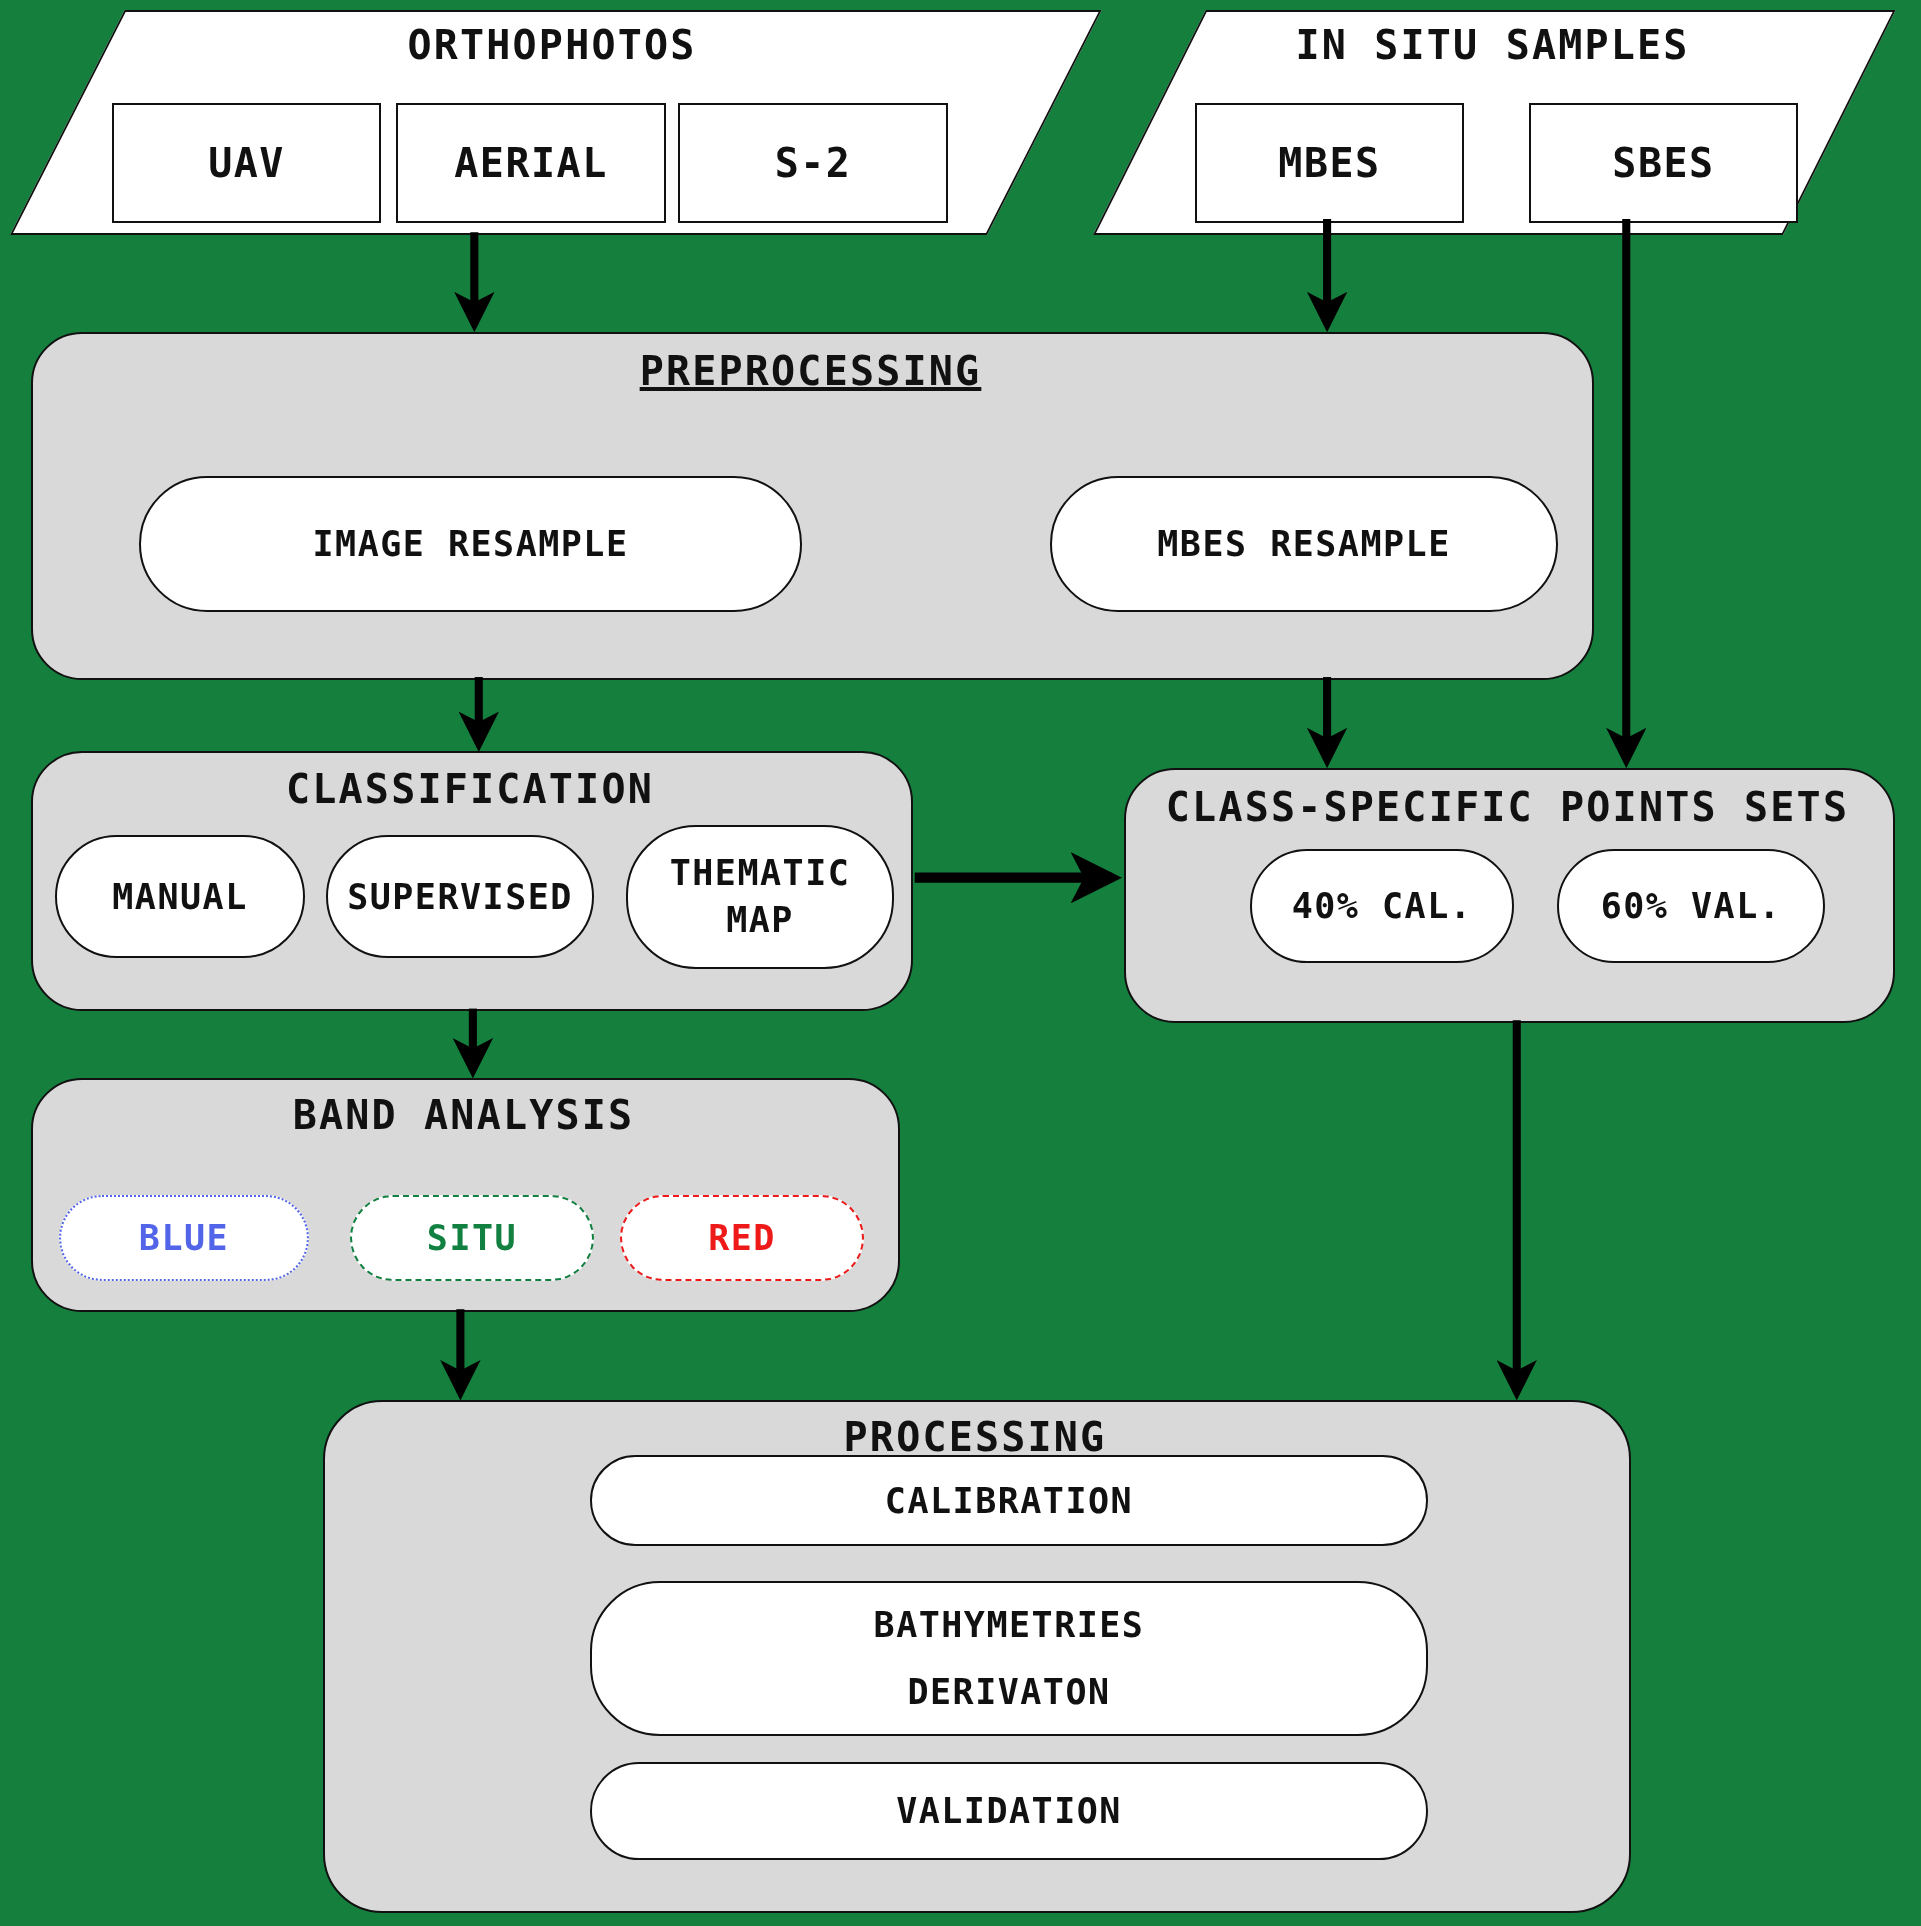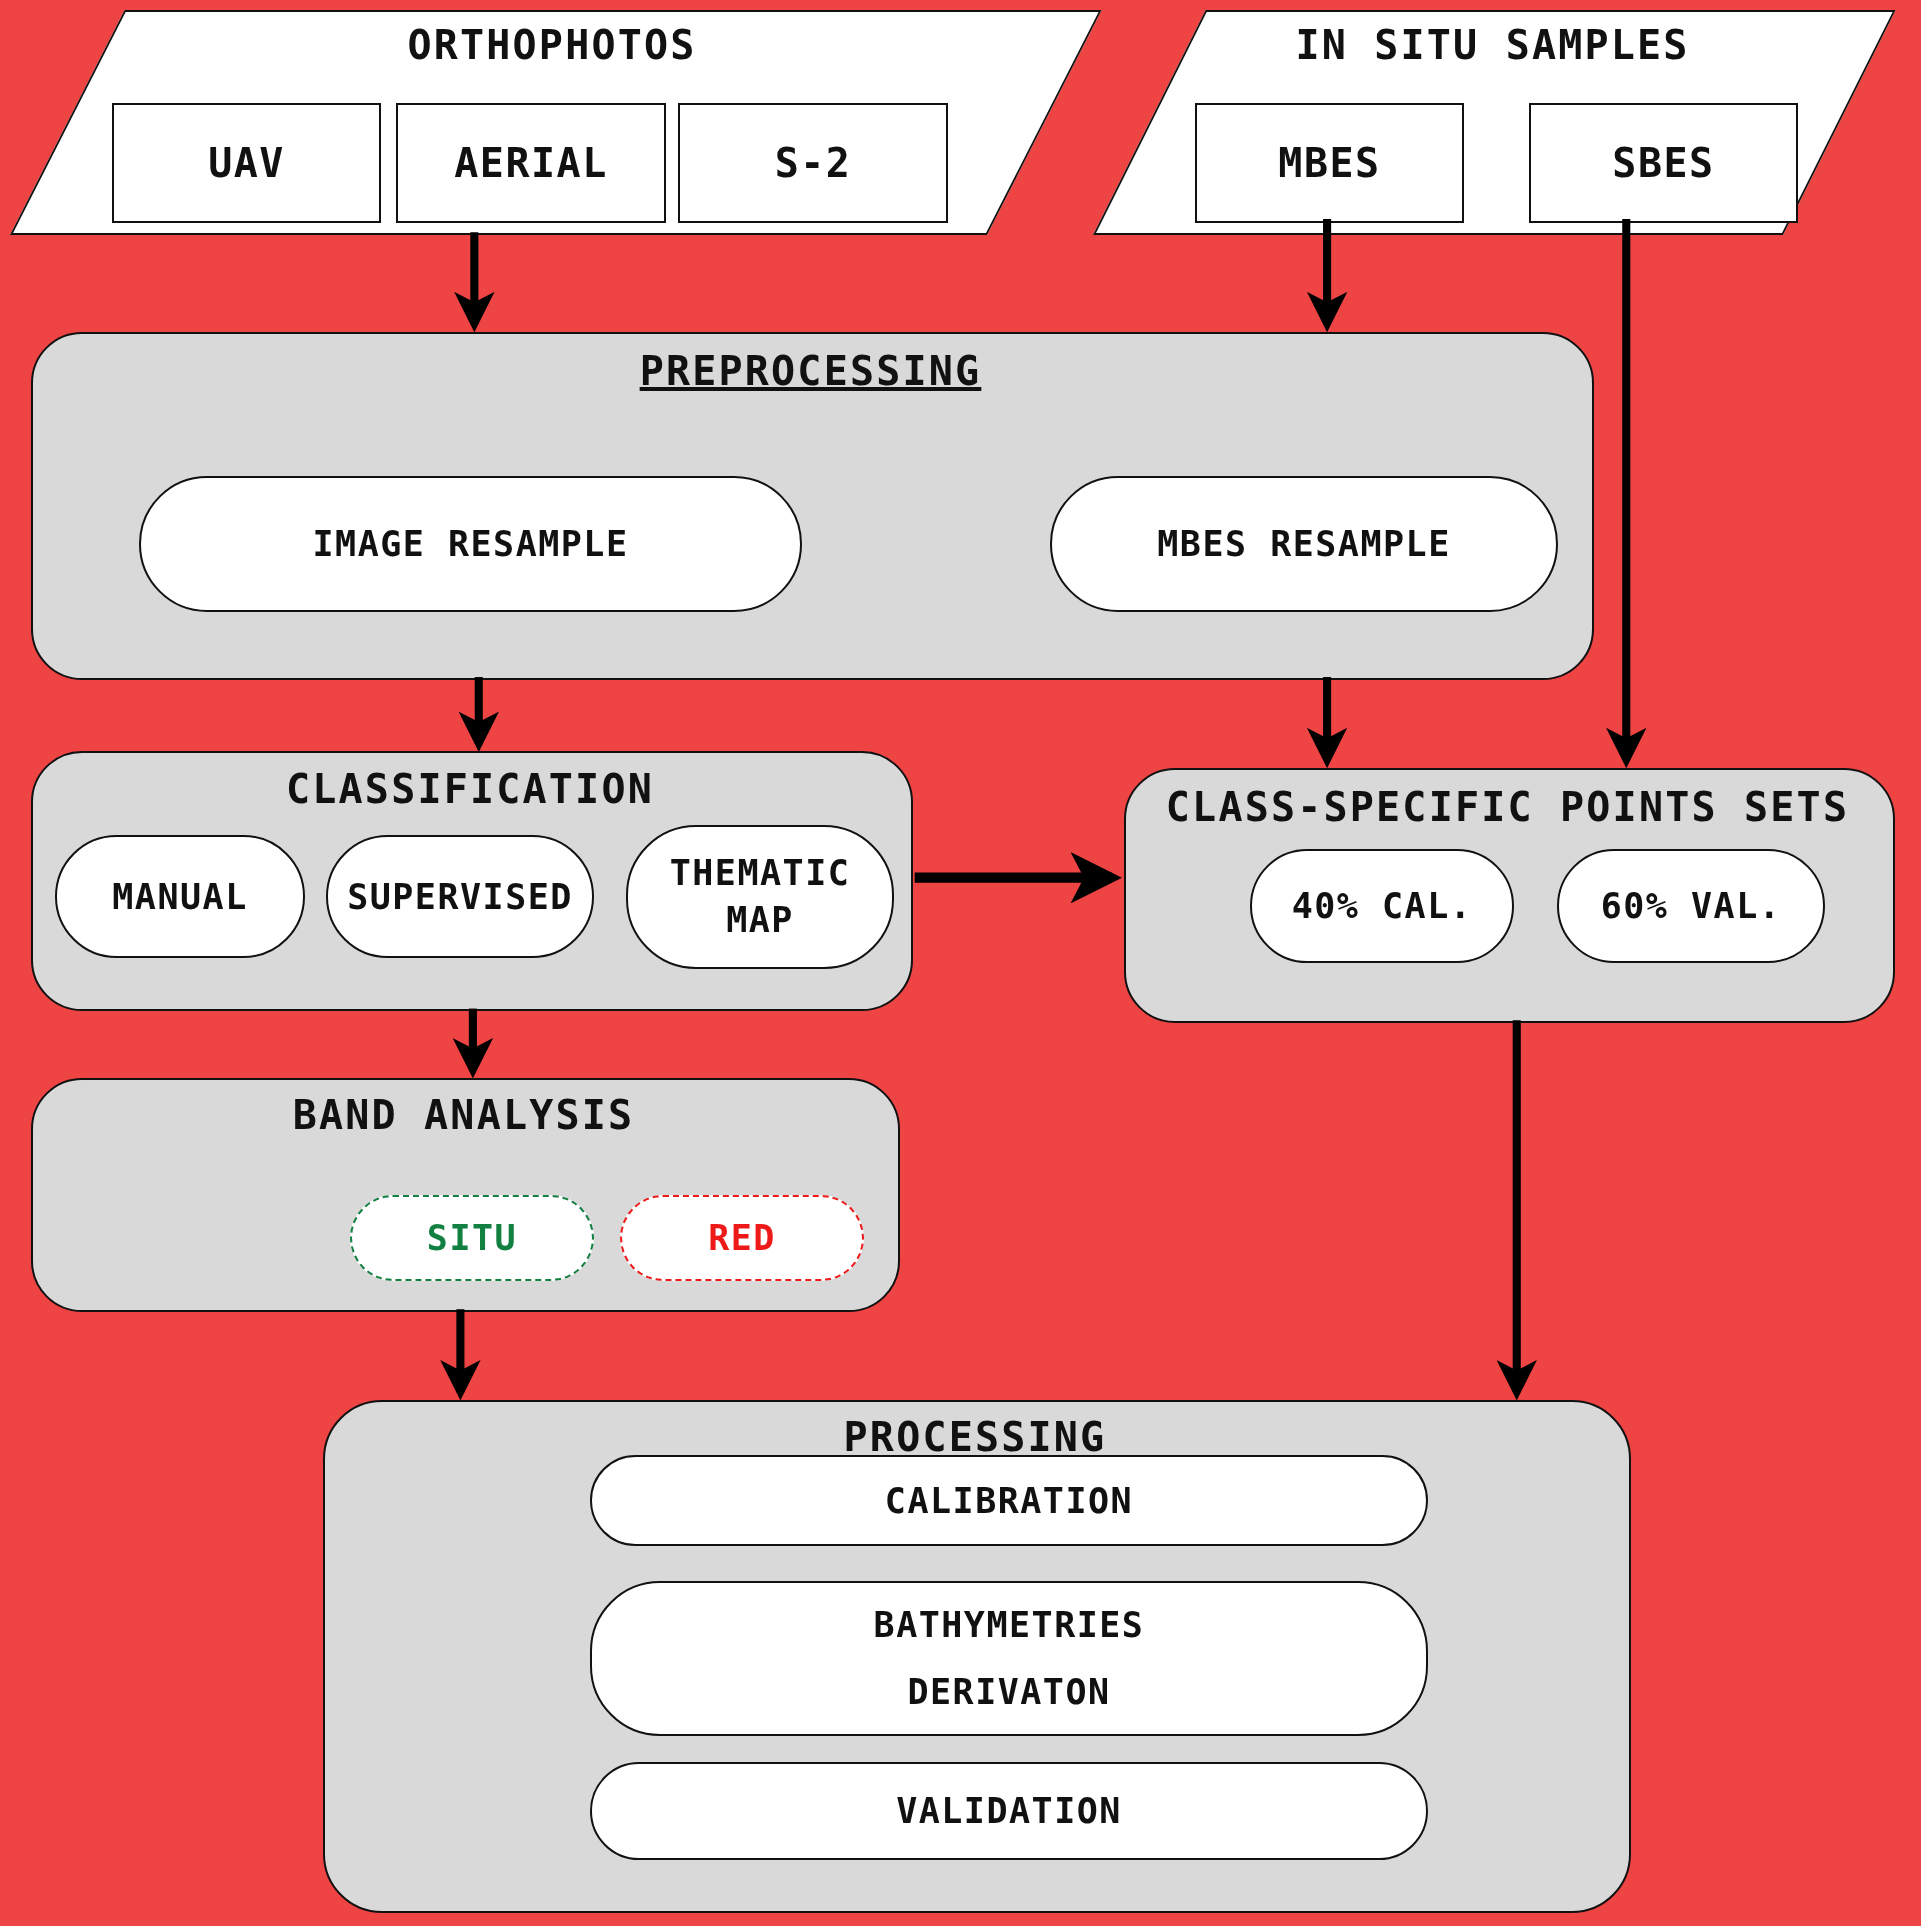--- a/index.html
+++ b/index.html
@@ -1,20 +1,20 @@
 <!DOCTYPE html>
 <html style="font-size:11.8px"><head>
 <meta charset="utf-8">
 <style>
   html,body{margin:0;padding:0;background:#ffffff;}
   #canvas{
     position:relative;
     width:1922px;
     height:1926px;
-    background:#ef4444;
+    background:#15803d;
     font-family:"DejaVu Sans Mono","Liberation Mono",monospace;
     font-weight:bold;
     color:#111111;
     overflow:hidden;
   }
   .abs{position:absolute;}
   
   .para{
     position:absolute;
     background:#ffffff;
@@ -118,20 +118,23 @@
   <div class="block-title" style="left:1124px;top:784px;width:767px;">CLASS-SPECIFIC POINTS SETS</div>
   <div class="pill" style="left:1250px;top:849px;width:260px;height:110px;">
     <span class="line">40% CAL.</span>
   </div>
   <div class="pill" style="left:1557px;top:849px;width:264px;height:110px;">
     <span class="line">60% VAL.</span>
   </div>
 
   <div class="block" style="left:31px;top:1078px;width:865px;height:230px;"></div>
   <div class="block-title" style="left:31px;top:1092px;width:865px;">BAND ANALYSIS</div>
+  <div class="pill band-pill band-dotted" style="left: 59px; top: 1195px; width: 246px; height: 82px; border-color: rgb(82, 101, 232); color: rgb(82, 101, 232);">
+    <span class="line">BLUE</span>
+  </div>
   <div class="pill band-pill band-dashed" style="left: 350px; top: 1195px; width: 240px; height: 82px; border-color: rgb(17, 128, 64); color: rgb(17, 128, 64);">
     <span class="line">SITU</span>
   </div>
   <div class="pill band-pill band-dashed" style="left: 620px; top: 1195px; width: 240px; height: 82px; border-color: rgb(238, 26, 26); color: rgb(238, 26, 26);">
     <span class="line">RED</span>
   </div>
 
   <div class="block" style="left:323px;top:1400px;width:1304px;height:509px;border-radius:59px;"></div>
   <div class="block-title" style="left:323px;top:1414px;width:1304px;">PROCESSING</div>
   <div class="pill" style="left:590px;top:1455px;width:834px;height:87px;">

